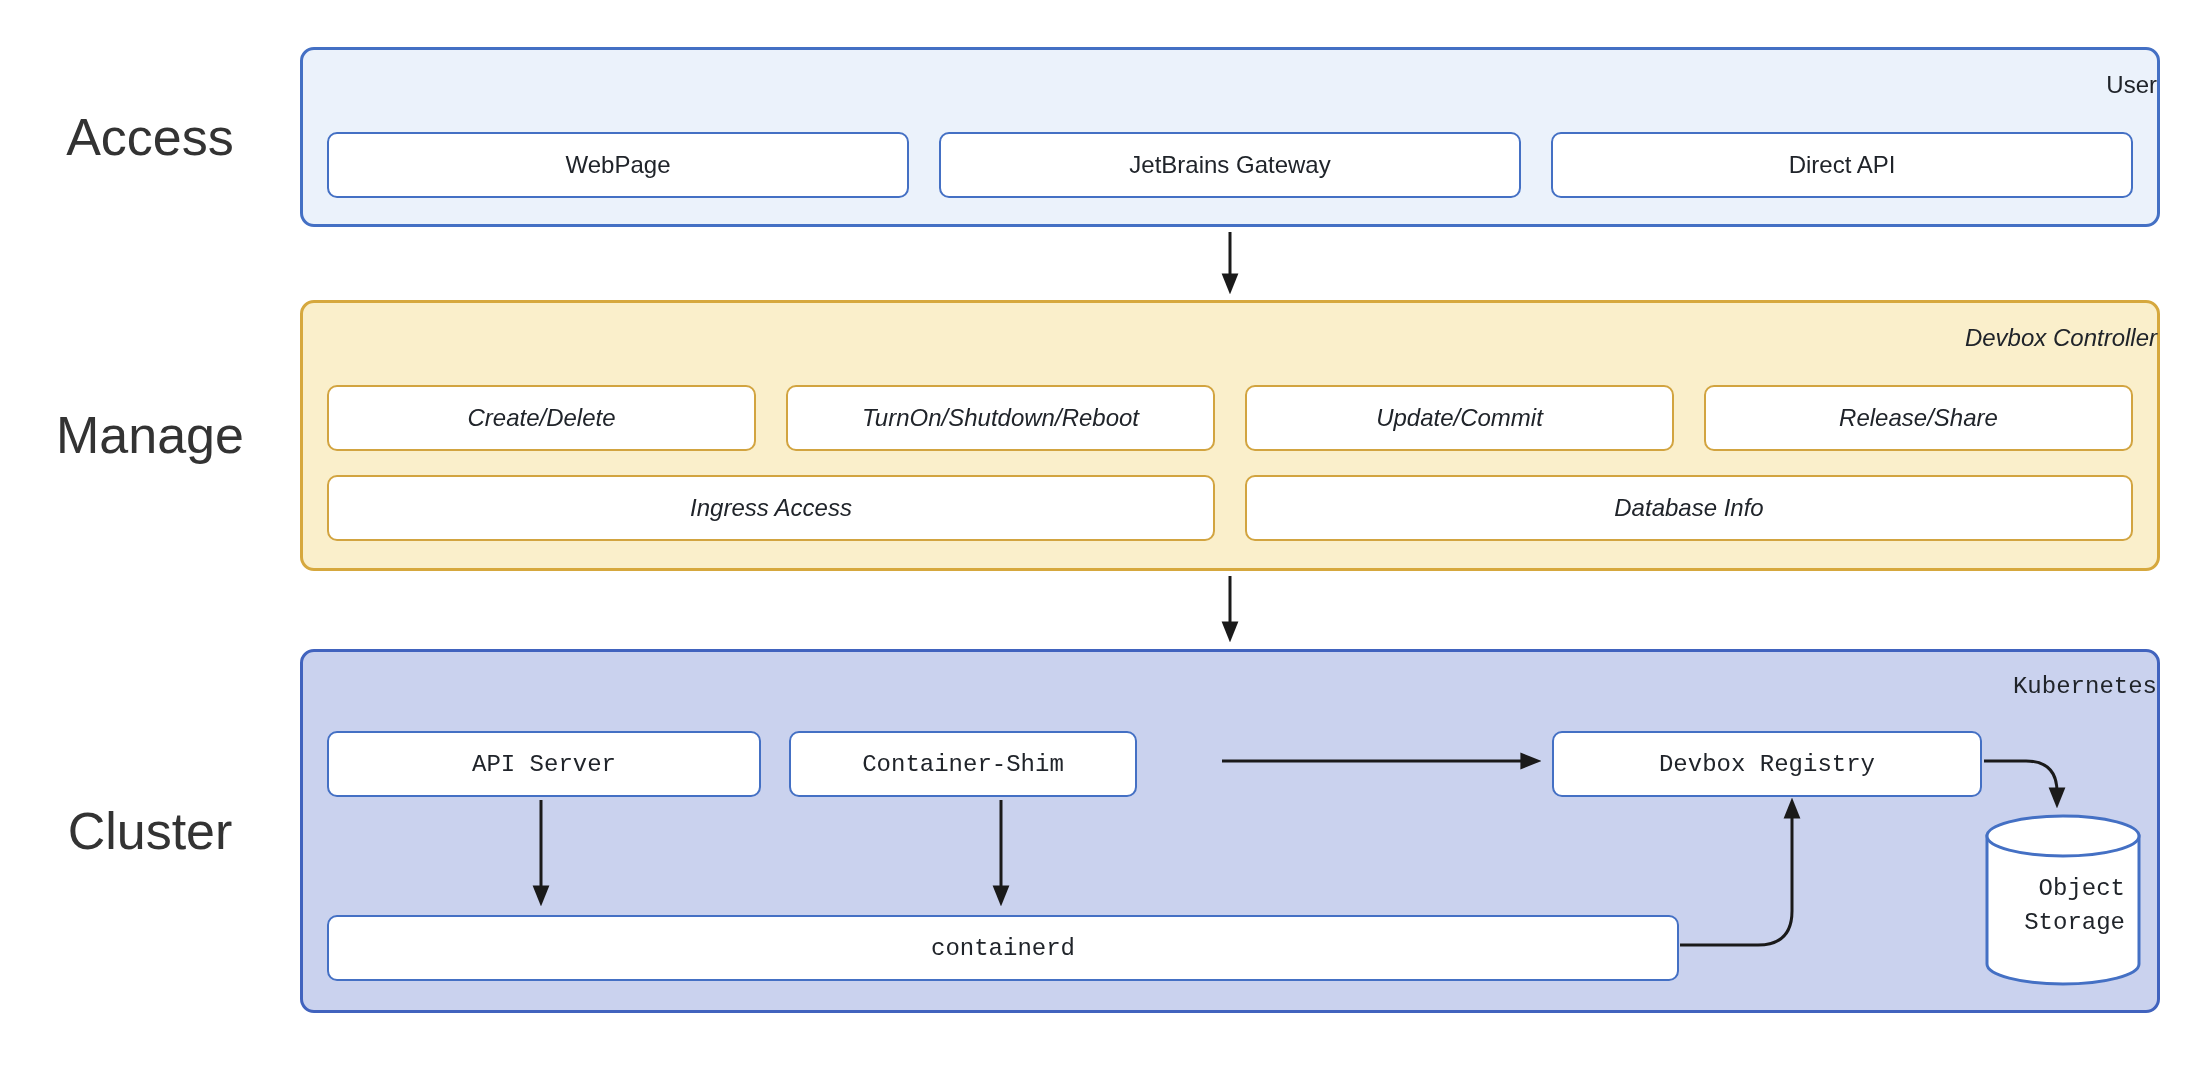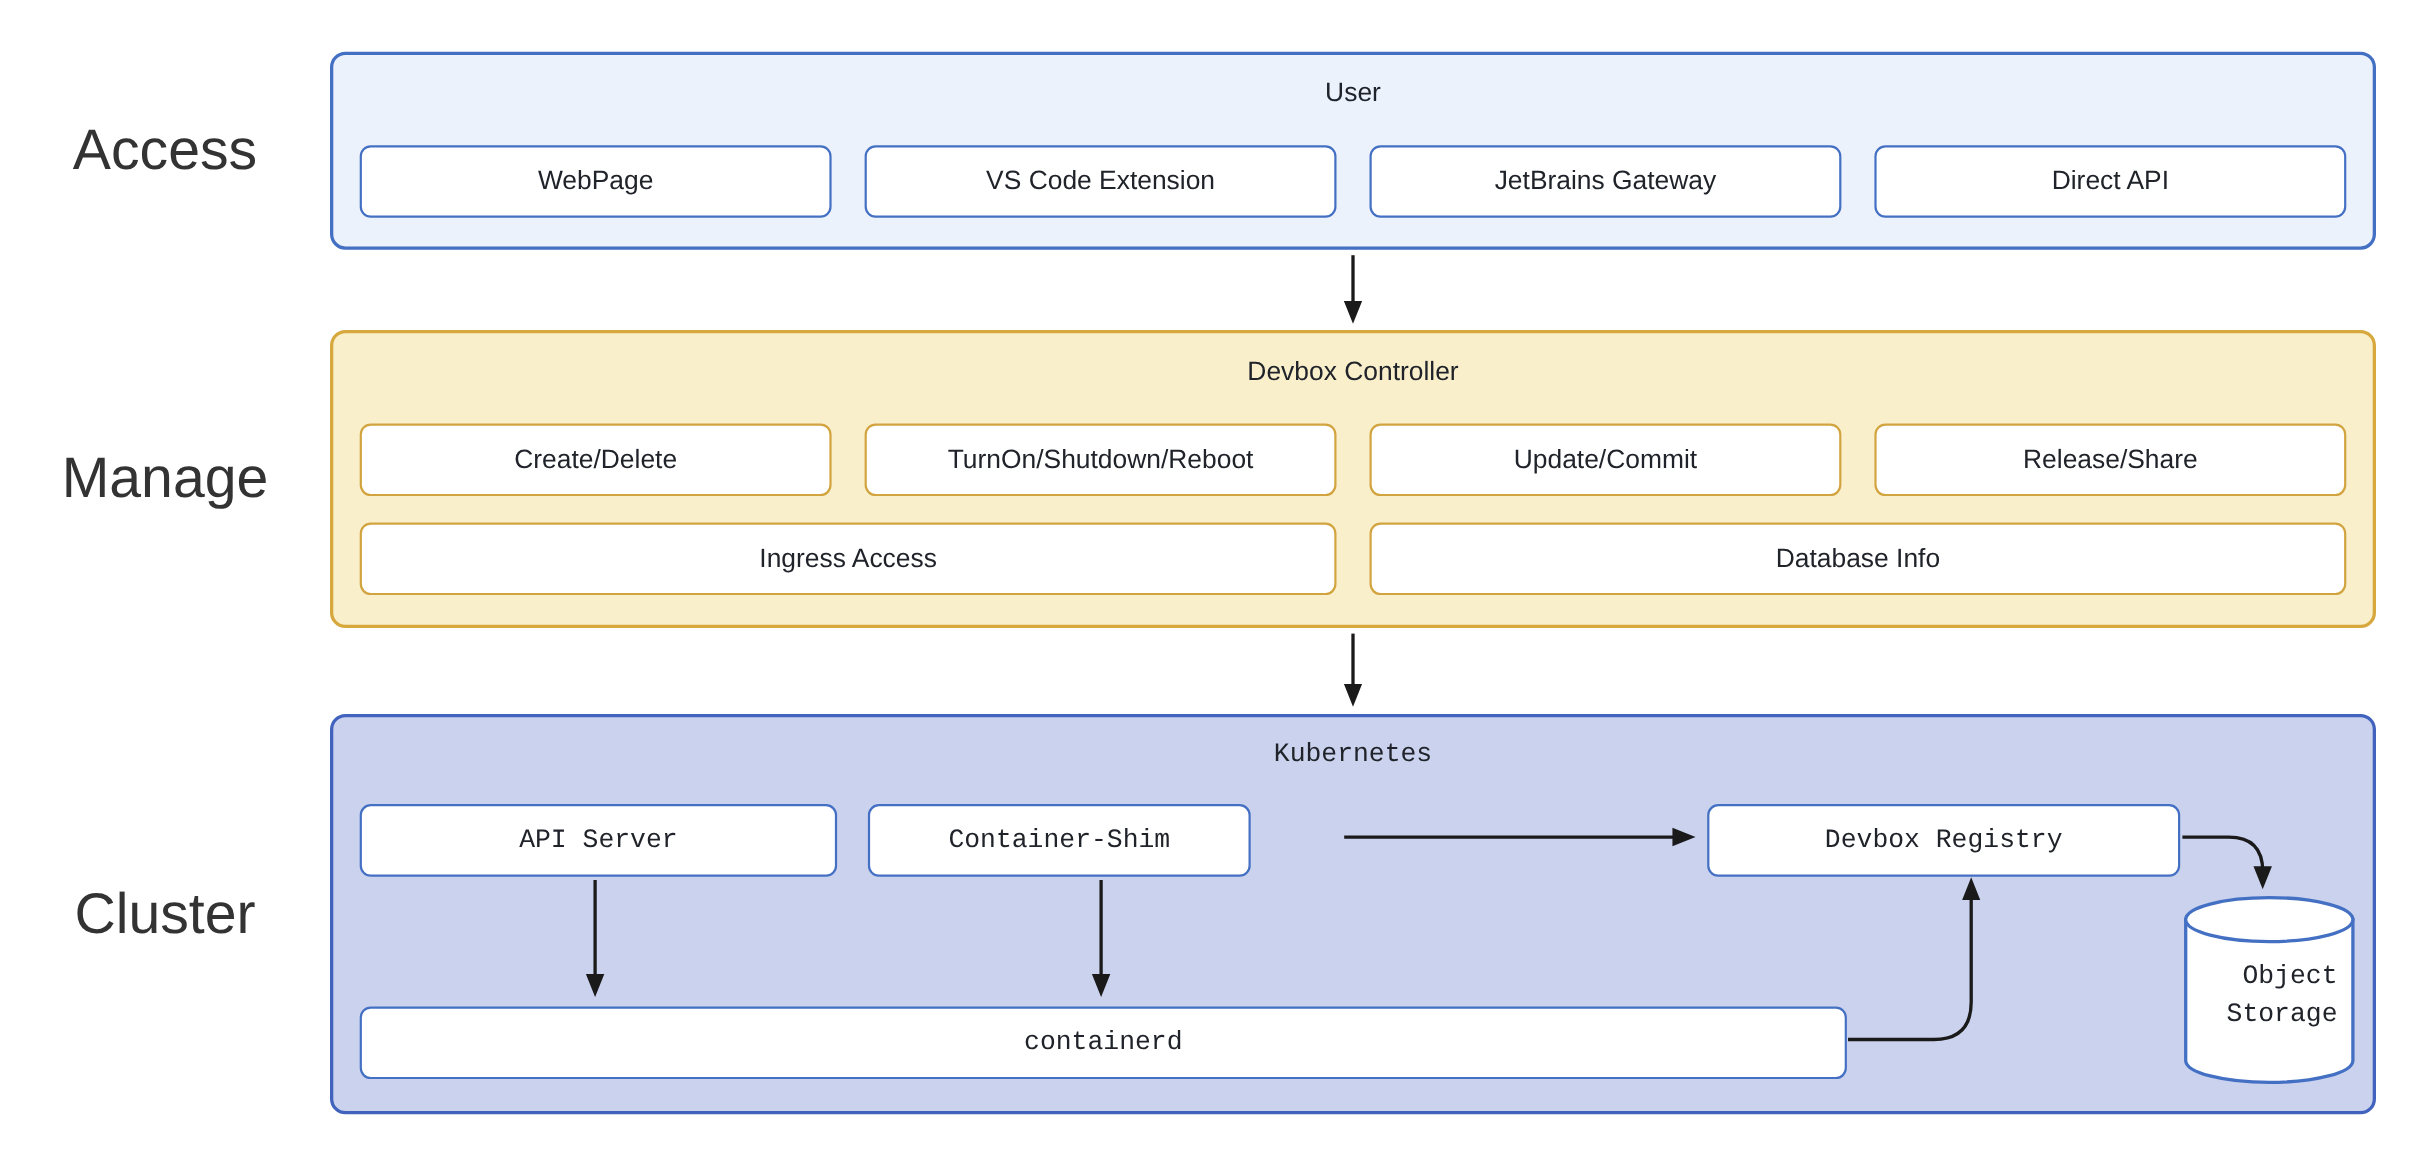--- a/index.html
+++ b/index.html
@@ -20,25 +20,25 @@
   .arrows path{ stroke:var(--arrow); stroke-width:3; fill:none; }
   .arrows marker path{ fill:var(--arrow); stroke:none; }
 
   .layer-label{
     position:absolute; left:0; width:300px; text-align:center;
     font-size:52px; line-height:56px; font-weight:500; color:var(--label);
   }
 
   .group{ position:absolute; left:300px; width:1860px; border-radius:14px; }
   .access-group{ top:47px;  height:180px; background:var(--access-fill);  border:3px solid var(--access-border); }
-  .manage-group{ top:300px; height:271px; background:var(--manage-fill);  border:3px solid var(--manage-border); }
+  .manage-group{ top:300px; height:271px; background:var(--manage-fill);  border:3px solid var(--manage-border);font-style:italic; }
   .cluster-group{ top:649px; height:364px; background:var(--cluster-fill); border:3px solid var(--cluster-border);font-family:Liberation Mono, monospace; }
 
   .group-title{
-    position:absolute; top:20px; left:0; right:0; text-align:center;
+    position:absolute; top:20px; left:0; right:0; text-align:right;
     font-size:24px; line-height:30px; color:var(--text);
   }
 
   .flex-row{ position:absolute; left:24px; right:24px; display:flex; gap:30px; }
   .flex-row .node{ flex:1; }
 
   .node{
     display:flex; align-items:center; justify-content:center;
     height:66px; background:#ffffff; border-radius:10px;
     font-size:24px; color:var(--text); text-align:left;
@@ -76,21 +76,20 @@
   </svg>
 
   <div class="layer-label" style="top:109px">Access</div>
   <div class="layer-label" style="top:407px">Manage</div>
   <div class="layer-label" style="top:803px">Cluster</div>
 
   <section class="group access-group">
     <div class="group-title">User</div>
     <div class="flex-row" style="top:82px">
       <div class="node blue">WebPage</div>
-      <div class="node blue">VS Code Extension</div>
       <div class="node blue">JetBrains Gateway</div>
       <div class="node blue">Direct API</div>
     </div>
   </section>
 
   <section class="group manage-group">
     <div class="group-title">Devbox Controller</div>
     <div class="flex-row" style="top:82px">
       <div class="node gold">Create/Delete</div>
       <div class="node gold">TurnOn/Shutdown/Reboot</div>

